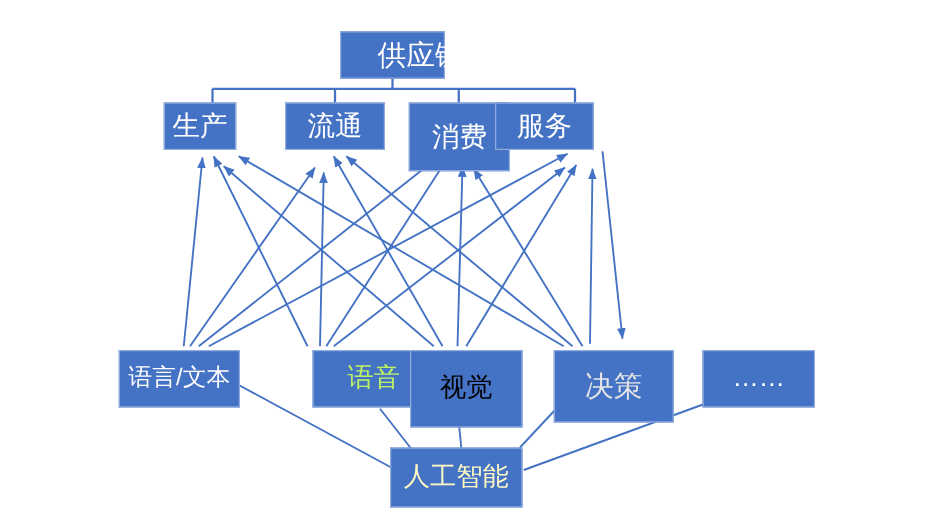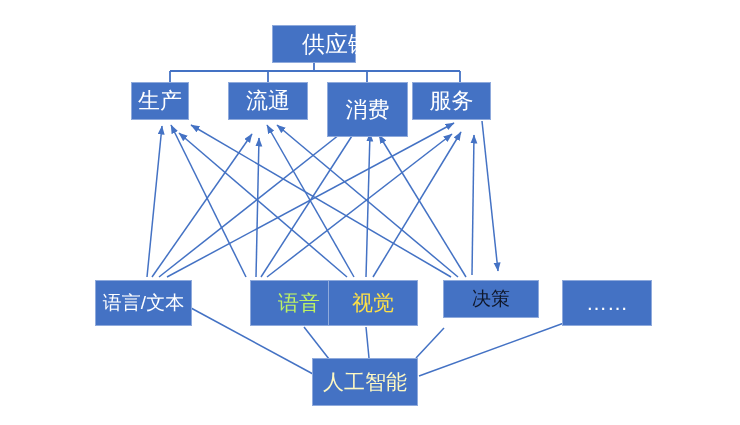--- a/index.html
+++ b/index.html
@@ -63,33 +63,33 @@
       </div>
       <div class="node" style="left: 131px; top: 82px; width: 58px; height: 38px; background: rgb(68, 114, 196); border: 1.5px solid rgb(143, 170, 220); color: rgb(255, 255, 255); font-size: 22px;">
         <span>生产</span>
       </div>
       <div class="node" style="left: 228px; top: 82px; width: 80px; height: 38px; background: rgb(68, 114, 196); border: 1.5px solid rgb(143, 170, 220); color: rgb(255, 255, 255); font-size: 22px;">
         <span>流通</span>
       </div>
       <div class="node" style="left: 327px; top: 82px; width: 81px; height: 55px; background: rgb(68, 114, 196); border: 1.5px solid rgb(143, 170, 220); color: rgb(255, 255, 255); font-size: 22px;">
         <span>消费</span>
       </div>
-      <div class="node" style="left: 412px; top: 82px; width: 79px; height: 38px; background: rgb(68, 114, 196); border: 1.5px solid rgb(143, 170, 220); color: rgb(255, 255, 255); font-size: 22px;">
+      <div class="node" style="left: 396px; top: 82px; width: 79px; height: 38px; background: rgb(68, 114, 196); border: 1.5px solid rgb(143, 170, 220); color: rgb(255, 255, 255); font-size: 22px;">
         <span>服务</span>
       </div>
       <div class="node" style="left: 95px; top: 280px; width: 97px; height: 46px; background: rgb(68, 114, 196); border: 1.5px solid rgb(143, 170, 220); color: rgb(255, 255, 255); font-size: 19px; text-align: center;">
         <span>语言/文本</span>
       </div>
       <div class="node" style="left: 213px; top: 280px; width: 98px; height: 46px; background: rgb(68, 114, 196); border: 1.5px solid rgb(143, 170, 220); color: #bef264; font-size: 21px; margin-left: 37px;">
         <span>语音</span>
       </div>
-      <div class="node" style="left: 328px; top: 280px; width: 90px; height: 46px; background: rgb(68, 114, 196); border: 1.5px solid rgb(143, 170, 220); color: #fde047; font-size: 21px;">
+      <div class="node" style="left: 328px; top: 280px; width: 90px; height: 62px; background: rgb(68, 114, 196); border: 1.5px solid rgb(143, 170, 220); color: #000000; font-size: 21px;">
         <span>视觉</span>
       </div>
-      <div class="node" style="left: 443px; top: 280px; width: 96px; height: 38px; background: rgb(68, 114, 196); border: 1.5px solid rgb(143, 170, 220); color: #0f172a; font-size: 19px;">
+      <div class="node" style="left: 443px; top: 280px; width: 96px; height: 58px; background: rgb(68, 114, 196); border: 1.5px solid rgb(143, 170, 220); color: #e5e5e5; font-size: 23px;">
         <span>决策</span>
       </div>
       <div class="node" style="left: 562px; top: 280px; width: 90px; height: 46px; background: rgb(68, 114, 196); border: 1.5px solid rgb(143, 170, 220); color: rgb(255, 255, 255); font-size: 21px;">
         <span>……</span>
       </div>
       <div class="node" style="left: 312px; top: 358px; width: 106px; height: 48px; background: rgb(68, 114, 196); border: 1.5px solid rgb(143, 170, 220); color: #fef9c3; font-size: 21px; text-align: right;">
         <span>人工智能</span>
       </div>
     </div>
 </div>

